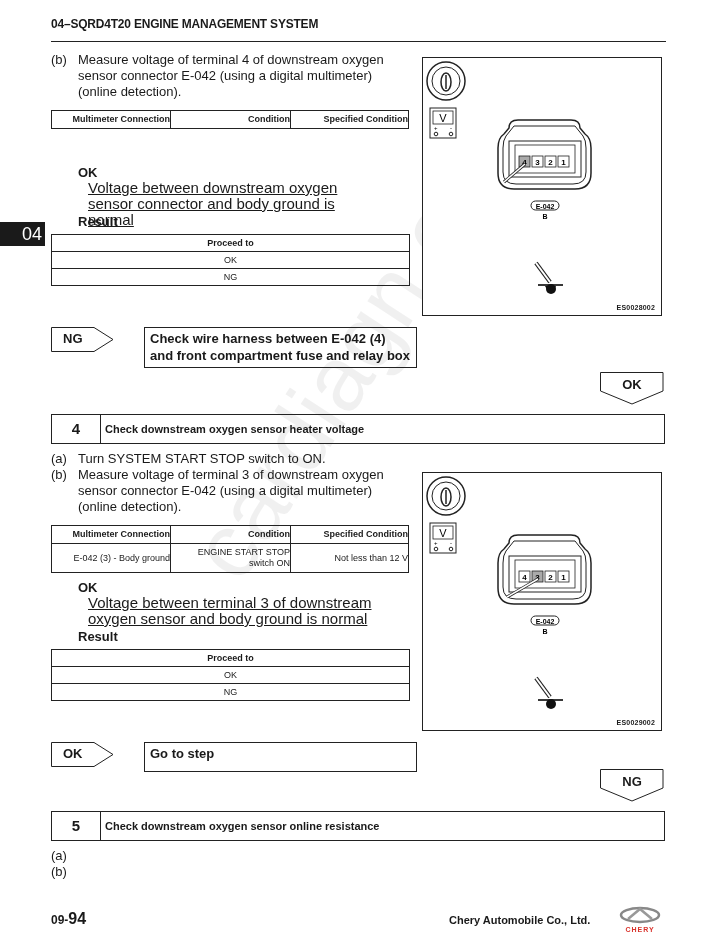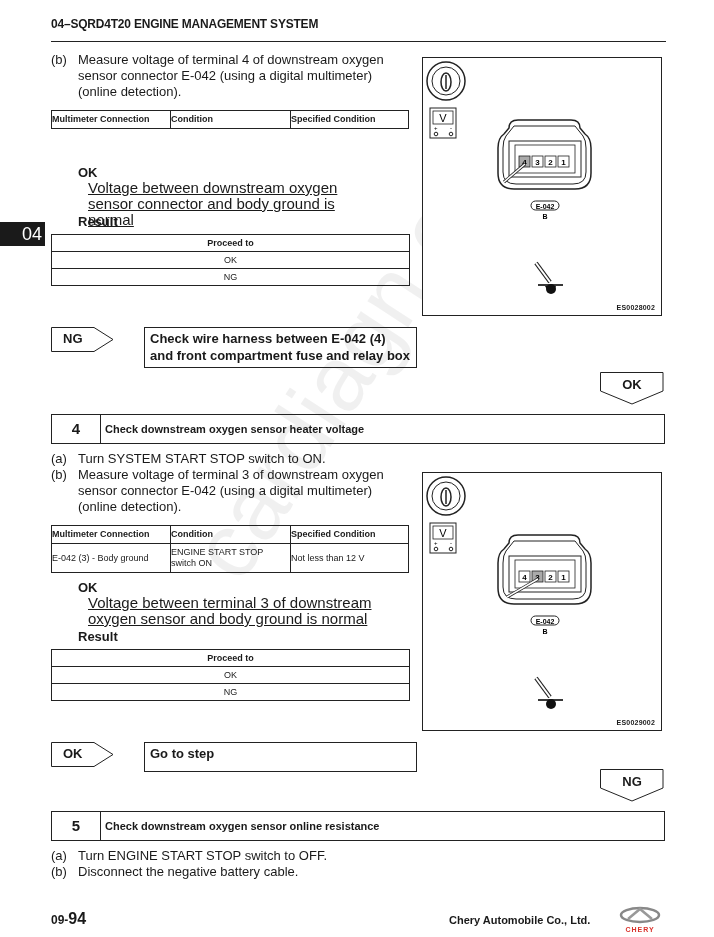--- a/index.html
+++ b/index.html
@@ -11,21 +11,21 @@
   .page-header { left: 51px; top: 16px; font-size: 13px; font-weight: bold; letter-spacing: -0.2px; font-family: "Liberation Sans", sans-serif; transform: scaleX(0.92); transform-origin: left; }
   .header-rule { left: 51px; top: 41px; width: 615px; height: 1px; background: #222; }
 
   .side-tab { left: 0; top: 222px; width: 45px; height: 24px; background: #1a1a1a; color: #fff; font-size: 18px; text-align: right; padding-right: 3px; line-height: 24px; }
 
   .step-text { font-size: 13px; line-height: 16px; }
   .step-line { display: flex; }
   .step-line .lbl { width: 27px; flex: none; }
 
   table.spec { border-collapse: collapse; font-size: 9px; }
-  table.spec td, table.spec th { border: 1px solid #222; text-align: left; vertical-align: middle; line-height: 11px; }
+  table.spec td, table.spec th { border: 1px solid #222; text-align: right; vertical-align: middle; line-height: 11px; }
   table.spec th { font-weight: bold; height: 18px; }
   table.spec td { height: 29px; }
 
   .ok-head { font-size: 13px; font-weight: bold; }
   .ok-body { font-size: 15px; line-height: 16px; text-decoration: underline; }
   .result-head { font-size: 13px; font-weight: bold; }
 
   table.result { border-collapse: collapse; font-size: 9px; width: 359px; }
   table.result td { border: 1px solid #222; text-align: center; height: 17px; }
   table.result td.hd { font-weight: bold; margin-top: 44px; }
@@ -277,25 +277,23 @@
 </div>
 
 <div class="abs step-bar" style="top:811px;">
   <div class="num">5</div>
   <div class="title">Check downstream oxygen sensor online resistance</div>
 </div>
 
 <div class="abs step-text" style="left:51px; top:848px; width:360px;">
   <div class="step-line">
     <span class="lbl">(a)</span>
-    <span>Turn ENGINE START STOP switch to OFF.</span>
   </div>
   <div class="step-line">
     <span class="lbl">(b)</span>
-    <span>Disconnect the negative battery cable.</span>
   </div>
 </div>
 
 <div class="abs footer-page">
   <span>09-</span><b>94</b>
 </div>
 <div class="abs footer-company">Chery Automobile Co., Ltd.</div>
 <div class="abs" style="left:618px; top:906px; width:44px; height:28px;">
   <svg width="44" height="28" viewBox="0 0 44 28">
     <ellipse cx="22" cy="9" rx="19" ry="7" fill="none" stroke="#888" stroke-width="2.5"></ellipse>

